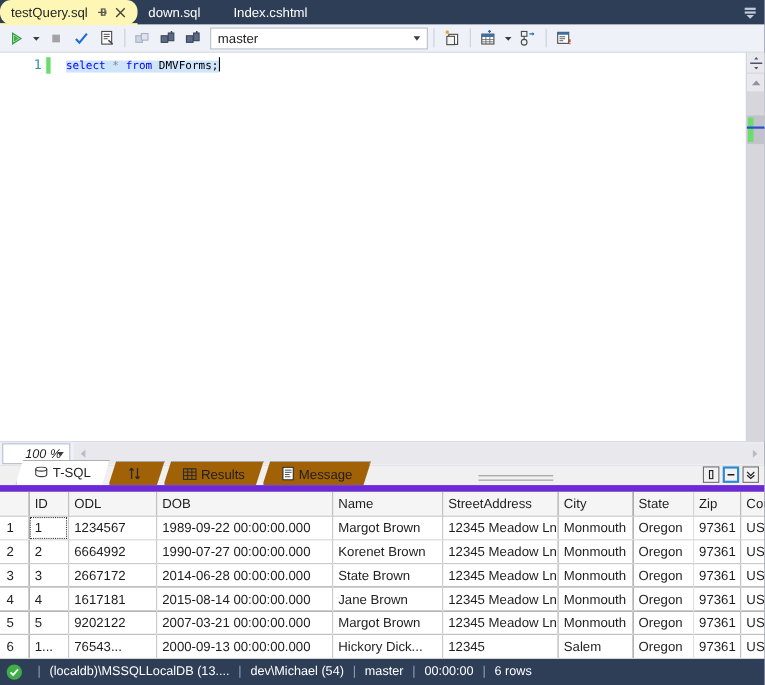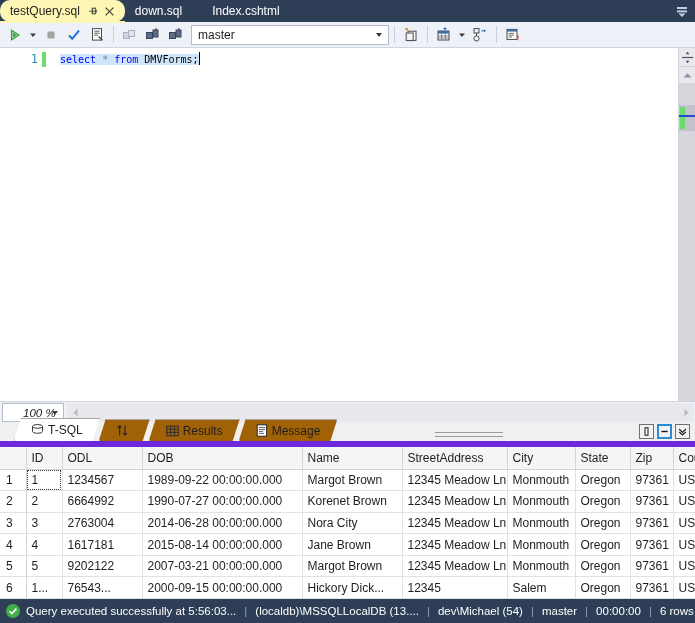--- a/index.html
+++ b/index.html
@@ -497,23 +497,23 @@
             <td>Korenet Brown</td>
             <td>12345 Meadow Ln</td>
             <td>Monmouth</td>
             <td>Oregon</td>
             <td>97361</td>
             <td>USA</td>
           </tr>
           <tr>
             <td class="rowhdr">3</td>
             <td>3</td>
-            <td>2763004</td>
+            <td>2667172</td>
             <td>2014-06-28 00:00:00.000</td>
-            <td>Nora City</td>
+            <td>State Brown</td>
             <td>12345 Meadow Ln</td>
             <td>Monmouth</td>
             <td>Oregon</td>
             <td>97361</td>
             <td>USA</td>
           </tr>
           <tr>
             <td class="rowhdr">4</td>
             <td>4</td>
             <td>1617181</td>
@@ -534,41 +534,40 @@
             <td>12345 Meadow Ln</td>
             <td>Monmouth</td>
             <td>Oregon</td>
             <td>97361</td>
             <td>USA</td>
           </tr>
           <tr>
             <td class="rowhdr">6</td>
             <td>1...</td>
             <td>76543...</td>
-            <td>2000-09-15 00:00:00.000</td>
+            <td>2000-09-13 00:00:00.000</td>
             <td>Hickory Dick...</td>
             <td>12345</td>
             <td>Salem</td>
             <td>Oregon</td>
             <td>97361</td>
             <td>USA</td>
           </tr>
         </tbody>
       </table>
 
     </div>
   </div>
 
   <div class="statusbar">
     <span class="sb-ok">
       <svg width="10" height="10" viewBox="0 0 10 10">
         <path d="M1.6 5.2 L3.9 7.6 L8.4 2.6" stroke="#ffffff" stroke-width="1.6" fill="none"></path>
       </svg>
     </span>
-    <span class="sb-item">Query executed successfully at 5:56:03...</span>
     <span class="sb-sep">|</span>
     <span class="sb-item">(localdb)\MSSQLLocalDB (13....</span>
     <span class="sb-sep">|</span>
     <span class="sb-item">dev\Michael (54)</span>
     <span class="sb-sep">|</span>
     <span class="sb-item">master</span>
     <span class="sb-sep">|</span>
     <span class="sb-item">00:00:00</span>
     <span class="sb-sep">|</span>
     <span class="sb-item">6 rows</span>

